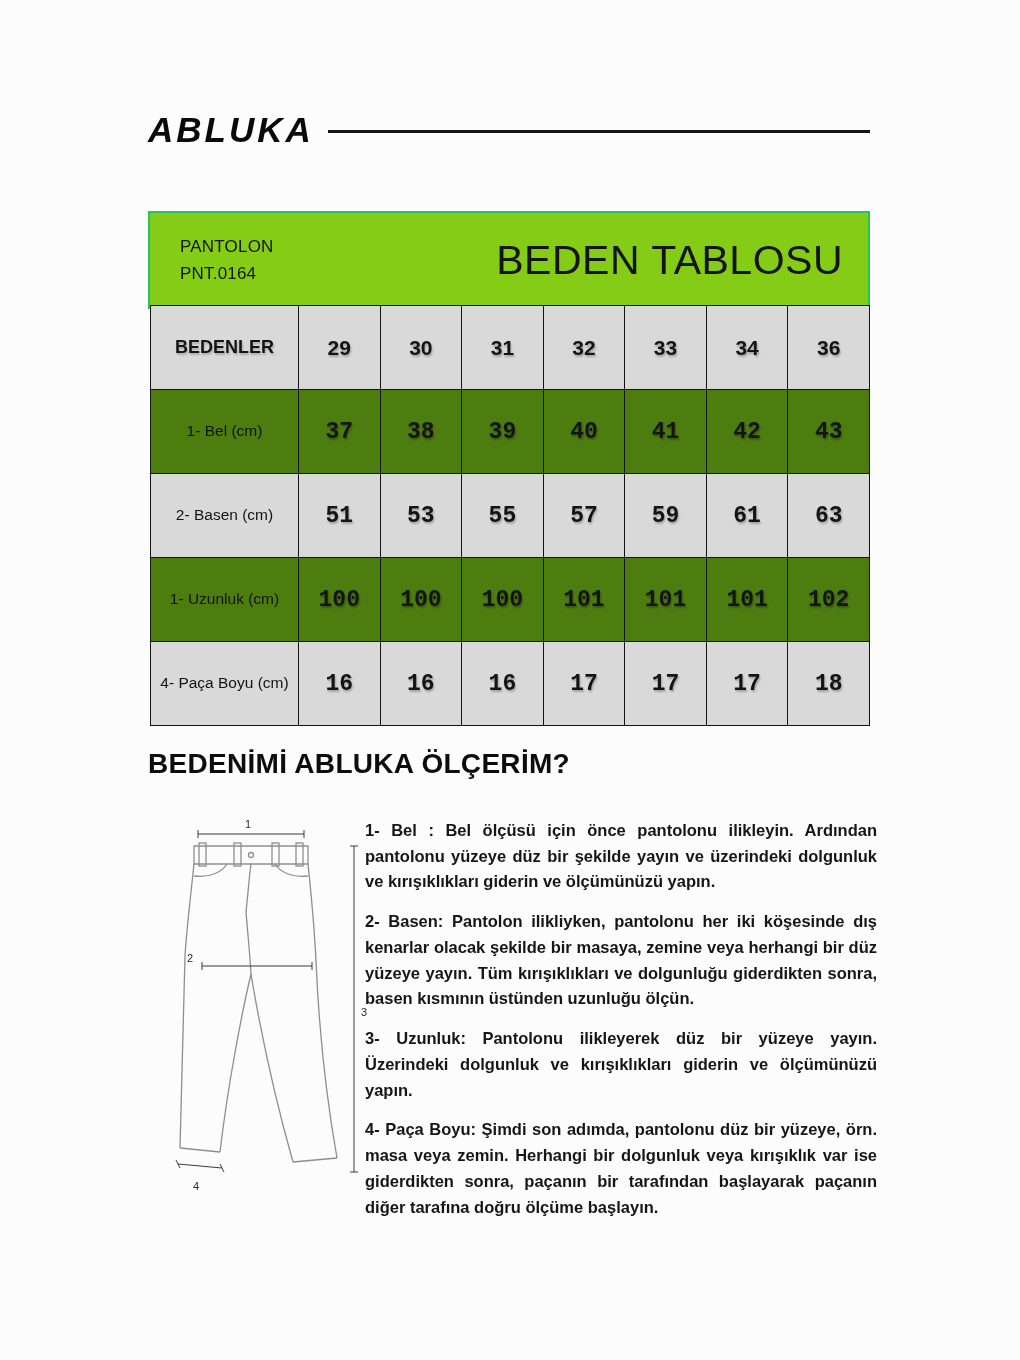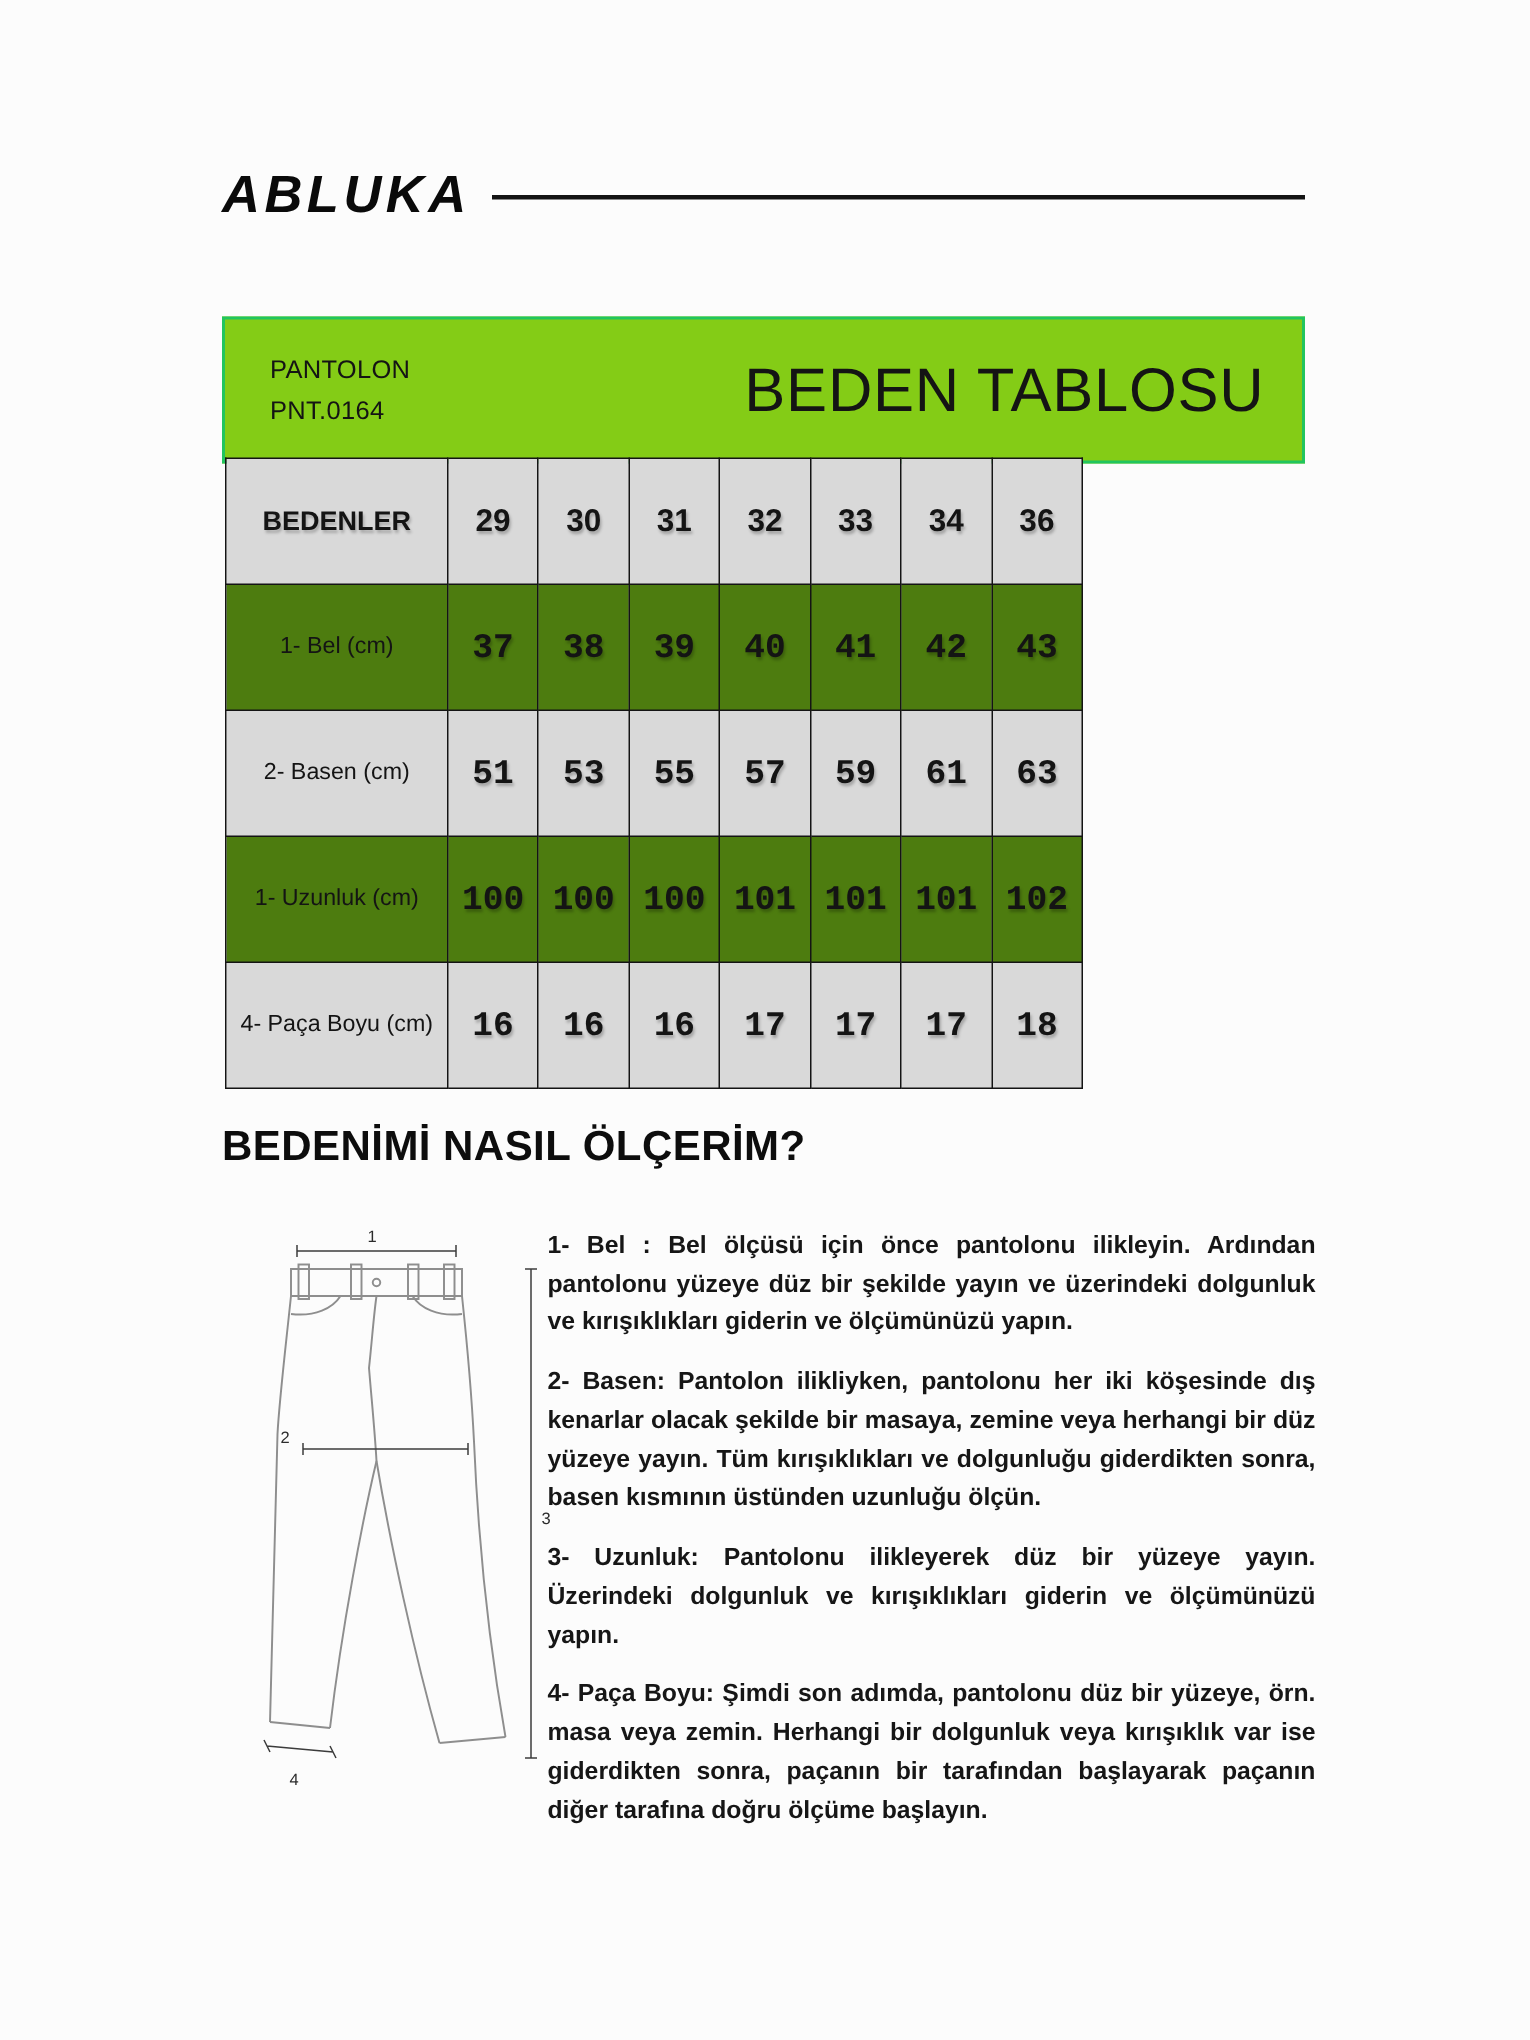--- a/index.html
+++ b/index.html
@@ -32,21 +32,21 @@
     background:#84cc16; border:2px solid #22c55e;
     display:flex; align-items:center; justify-content:space-between;
     padding:0 25px 0 30px;
     margin-top:44px;
   }
   .product-info { font-size:17px; line-height:1.6; letter-spacing:0.2px; }
   .table-title  { font-size:41px; font-weight:500; letter-spacing:0.5px; white-space:nowrap; }
 
   
   .size-table {
-    position:absolute; left:150px; top:305px; width:572px;
+    position:absolute; left:150px; top:305px; width:720px;
     border-collapse:collapse; table-layout:fixed;
   }
   .size-table th, .size-table td {
     border:1.6px solid #141414; text-align:center; vertical-align:middle;
     height:84px; padding:0; background:#4d7c0f;
   }
   .size-table tr.gray th, .size-table tr.gray td { background:#d9d9d9; }
   .head-label { font-size:18px; font-weight:bold; text-shadow:1px 2px 2px rgba(0,0,0,0.22); }
   .head-num   { font-size:21px; font-weight:bold; text-shadow:1px 2px 2px rgba(0,0,0,0.25); }
   .row-label  { font-size:15.5px; font-weight:400; padding:0 12px; line-height:1.35; }
@@ -149,21 +149,21 @@
         <td class="num-cell">16</td>
         <td class="num-cell">16</td>
         <td class="num-cell">17</td>
         <td class="num-cell">17</td>
         <td class="num-cell">17</td>
         <td class="num-cell">18</td>
       </tr>
     </tbody>
   </table>
 
-  <h2 class="measure-heading">BEDENİMİ NASIL ÖLÇERİM?</h2>
+  <h2 class="measure-heading">BEDENİMİ ABLUKA ÖLÇERİM?</h2>
 
   <svg class="pants-figure" viewBox="0 0 234 392" aria-hidden="true">
 
     <g stroke="#8e8e8e" stroke-width="1.3" fill="none">
       <path d="M58 30 H172 V48 H58 Z"></path>
       <rect x="63" y="27" width="7" height="23"></rect>
       <rect x="98" y="27" width="7" height="23"></rect>
       <rect x="136" y="27" width="7" height="23"></rect>
       <rect x="160" y="27" width="7" height="23"></rect>
       <circle cx="115" cy="39" r="2.5"></circle>

